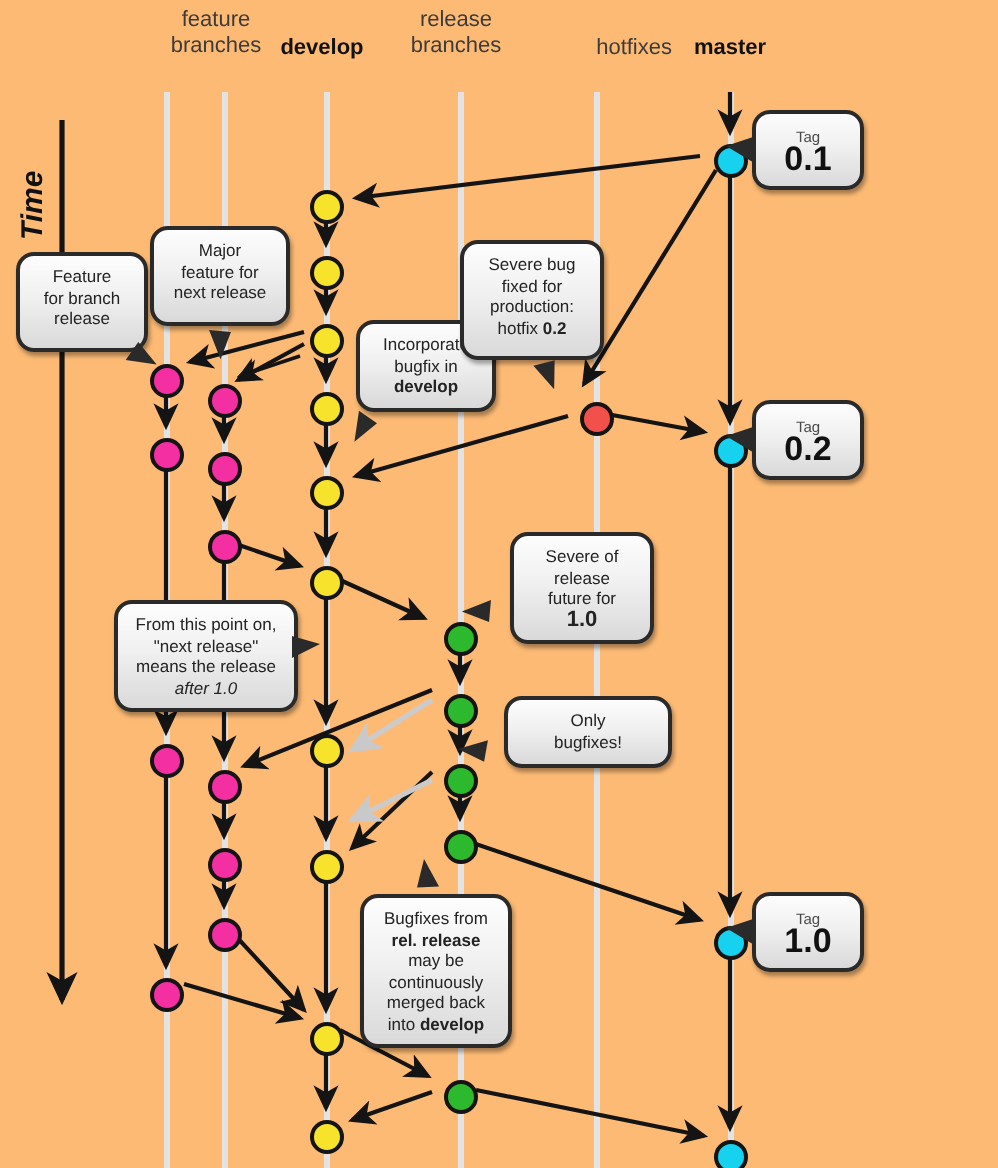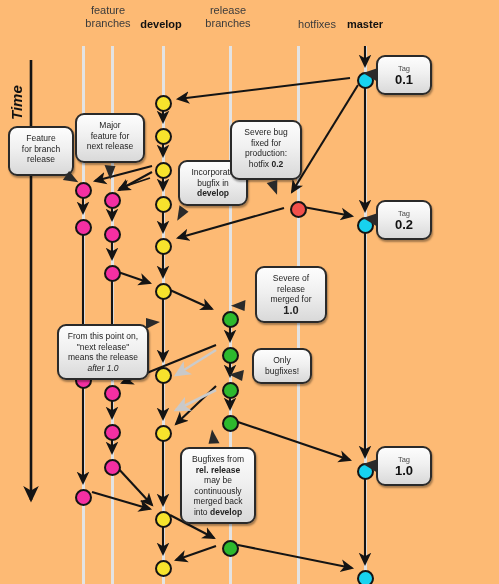--- a/index.html
+++ b/index.html
@@ -21,21 +21,21 @@
   .node.cyan{background:#17d2ef;}
   .node.red{background:#f2504b;}
 
   .callout{position:absolute;box-sizing:border-box;border:2px solid #2a2a2a;border-radius:9px;
            background:linear-gradient(180deg,#fdfdfd 0%,#f0f0f0 45%,#d9d9d9 100%);
            color:#232323;font-size:8.5px;line-height:10.5px;text-align:center;
            padding:5px 4px;box-shadow:1px 2px 2px rgba(0,0,0,0.35);}
   .callout b{font-weight:bold;}
   .callout i{font-style:italic;}
   .callout .tag-label{font-size:7.5px;color:#4a4a4a;line-height:9px;}
-  .callout .tag-val{font-size:13px;font-weight:bold;color:#111;line-height:13px;}
+  .callout .tag-val{font-size:17px;font-weight:bold;color:#111;line-height:13px;}
 
   .time-label{position:absolute;font-size:15px;font-style:italic;font-weight:bold;color:#111;
               transform:rotate(-90deg);transform-origin:left top;white-space:nowrap;}
 </style>
 </head>
 <body>
 
 <div id="root">
 
   <div class="lane" style="left:82px;  top:46px; height:538px;"></div>
@@ -199,30 +199,30 @@
       </div>
       <div class="callout" style="left: 230px; top: 120px; width: 72px; min-height: 60px;">
         <div>Severe bug</div>
         <div>fixed for</div>
         <div>production:</div>
         <div>hotfix <b>0.2</b></div>
       </div>
       <div class="callout" style="left: 255px; top: 266px; width: 72px; min-height: 56px;">
         <div>Severe of</div>
         <div>release</div>
-        <div>merged for</div>
+        <div>future for</div>
         <div><b style="font-size: 11px;">1.0</b></div>
       </div>
-      <div class="callout" style="left: 57px; top: 300px; width: 92px; min-height: 50px; margin-top: 24px;">
+      <div class="callout" style="left: 57px; top: 300px; width: 92px; min-height: 50px;">
         <div>From this point on,</div>
         <div>"next release"</div>
         <div>means the release</div>
         <div><i>after 1.0</i></div>
       </div>
-      <div class="callout" style="left: 252px; top: 348px; width: 60px; min-height: 36px;">
+      <div class="callout" style="left: 252px; top: 348px; width: 84px; min-height: 36px;">
         <div>Only</div>
         <div>bugfixes!</div>
       </div>
       <div class="callout" style="left: 180px; top: 447px; width: 76px; min-height: 74px;">
         <div>Bugfixes from</div>
         <div><b>rel. release</b></div>
         <div>may be</div>
         <div>continuously</div>
         <div>merged back</div>
         <div>into <b>develop</b></div>

